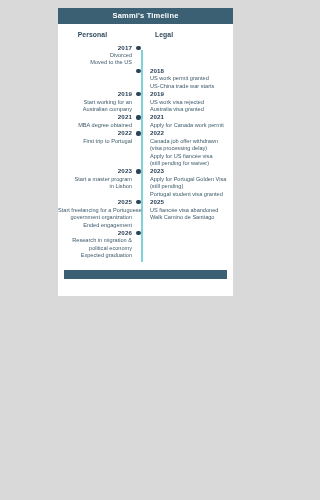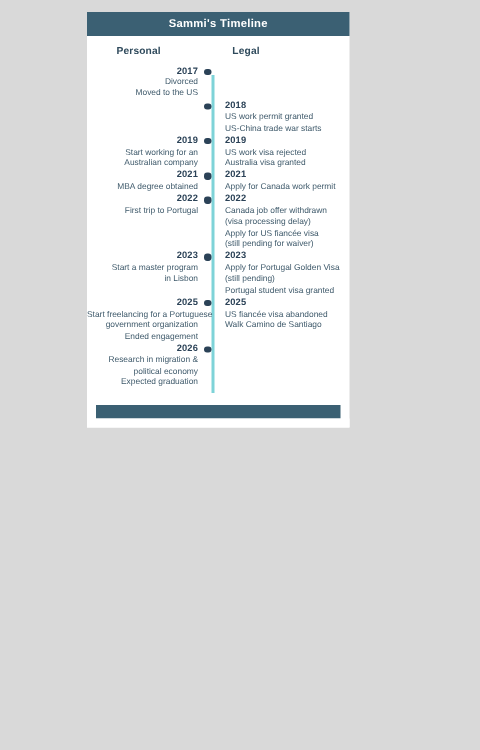--- a/index.html
+++ b/index.html
@@ -14,21 +14,21 @@
     font-family: "Liberation Sans", sans-serif;
     overflow: hidden;
   }
 
   .page {
     position: absolute;
     left: 58px;
     top: 8px;
     width: 175px;
     background: #ffffff;
-    padding-bottom: 0;
+    padding-bottom: 11px;
   }
 
   .title-bar {
     background: #3b6073;
     color: #ffffff;
     font-size: 7.5px;
     font-weight: bold;
     text-align: center;
     letter-spacing: 0.2px;
     padding: 4px 0 4px 0;

